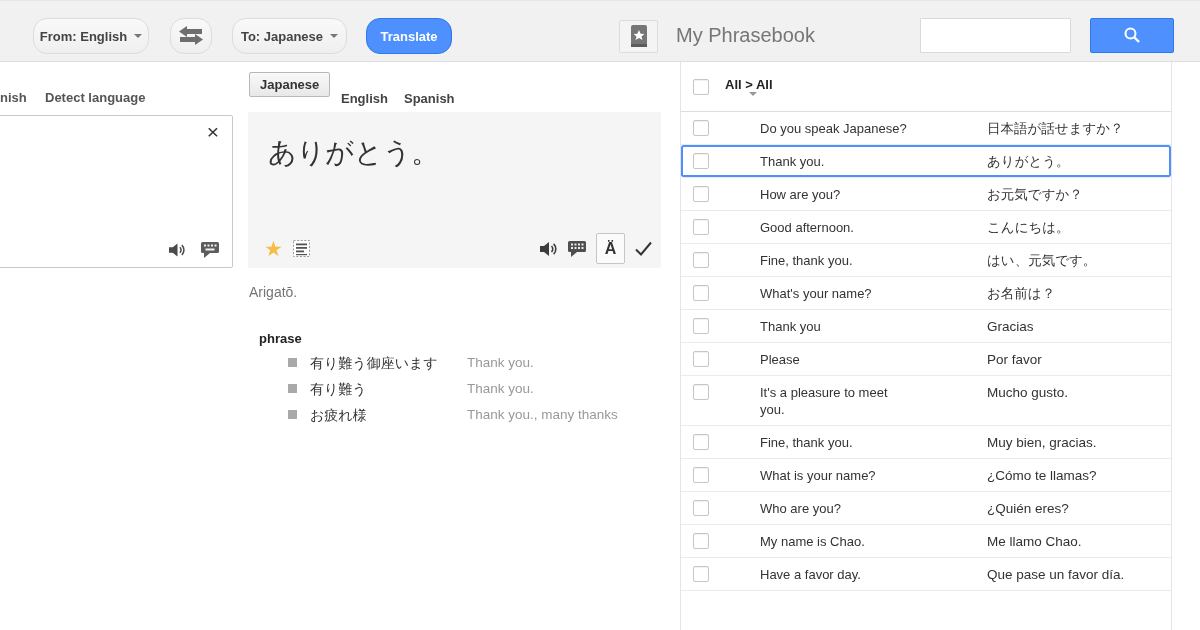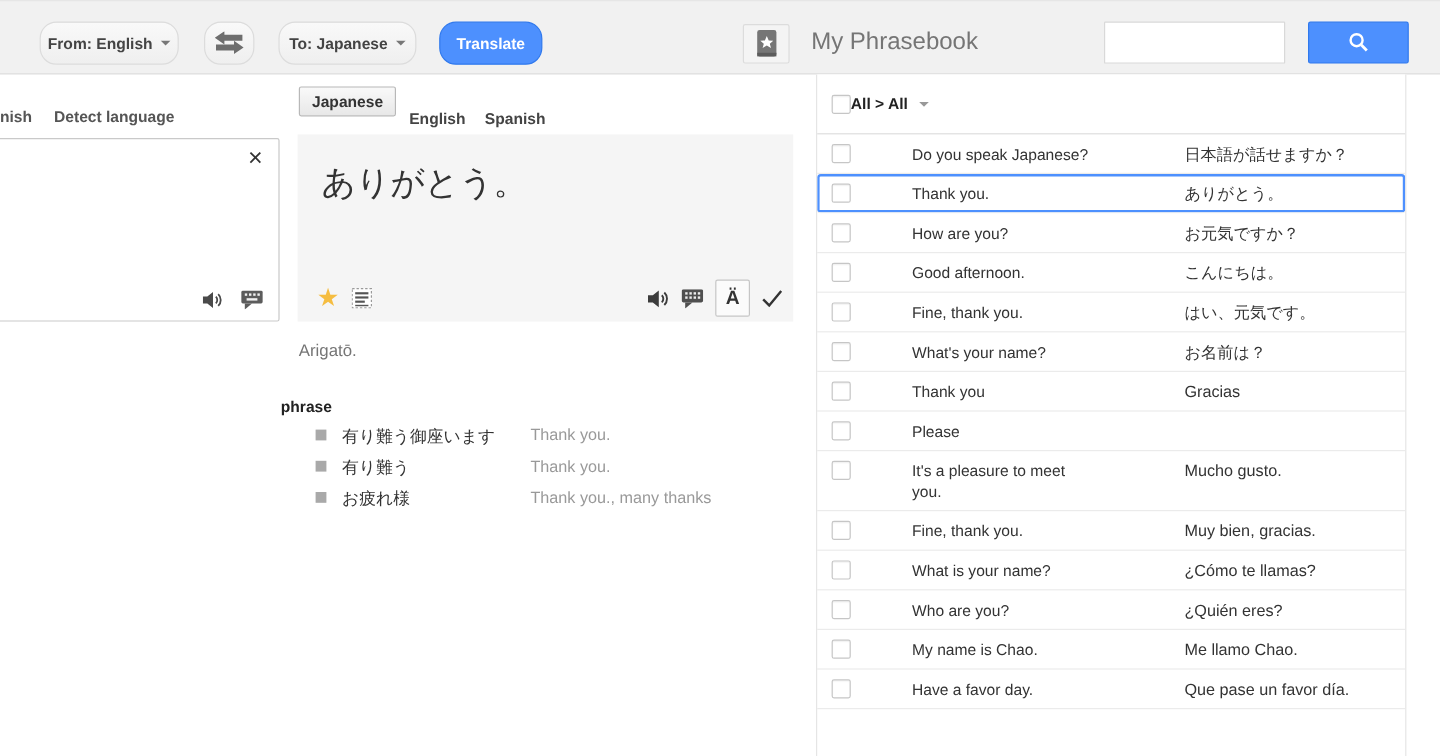--- a/index.html
+++ b/index.html
@@ -42,33 +42,33 @@
   #tab-spanish{position:absolute;left:404px;top:91px;font-weight:bold;color:#444;cursor:pointer;}
   .result-box{position:absolute;left:248px;top:112px;width:413px;height:156px;background:#f5f5f5;}
   .result-text{padding:22px 20px 0;font-size:28px;color:#333;}
   .ra-left{position:absolute;left:16px;bottom:9px;display:flex;align-items:center;gap:10px;}
   .star{color:#f5bd41;font-size:21px;line-height:1;cursor:pointer;}
   .ra-right{position:absolute;right:9px;bottom:4px;display:flex;align-items:center;gap:10px;}
   .a-btn{border:1px solid #c6c6c6;border-radius:2px;background:#fbfbfb;width:27px;height:29px;
     display:flex;align-items:center;justify-content:center;font-weight:bold;font-size:16px;color:#333;cursor:pointer;}
   .icon{display:flex;cursor:pointer;}
   .romanization{position:absolute;left:249px;top:284px;font-size:14px;color:#757575;}
-  .dict{position:absolute;left:234px;top:331px;width:412px;}
+  .dict{position:absolute;left:259px;top:331px;width:412px;}
   .dict-pos{font-weight:bold;color:#222;margin-bottom:9px;}
   .dict-row{display:flex;align-items:flex-start;margin-bottom:8px;}
   .dict-bullet{flex:none;width:9px;height:9px;background:#a9a9a9;margin:3px 0 0 29px;}
   .dict-term{flex:none;width:157px;margin-left:13px;font-size:14px;color:#333;}
   .dict-back{color:#999;font-size:13.5px;}
   
   .pb-panel{position:absolute;left:680px;top:62px;width:492px;height:568px;box-sizing:border-box;
     border-left:1px solid #e5e5e5;border-right:1px solid #e5e5e5;background:#fff;}
   .pb-header{height:50px;border-bottom:1px solid #dedede;display:flex;align-items:center;box-sizing:border-box;}
   .checkbox{flex:none;width:14px;height:14px;border:1px solid #c6c6c6;border-radius:2px;background:#fff;
     margin-left:12px;box-shadow:inset 0 1px 1px rgba(0,0,0,.06);cursor:pointer;}
-  .pb-filter{font-weight:bold;color:#222;display:flex;align-items:center;cursor:pointer;}
+  .pb-filter{margin-left:16px;font-weight:bold;color:#222;display:flex;align-items:center;cursor:pointer;flex-direction:column;}
   .pb-filter .caret{border-top-color:#999;margin-left:9px;}
   .pb-row{display:flex;align-items:flex-start;padding:8px 0 7px;border-bottom:1px solid #ebebeb;
     line-height:17px;min-height:33px;box-sizing:border-box;cursor:pointer;}
   .pb-row .checkbox{margin-top:0;}
   .pb-src{flex:none;width:227px;margin-left:51px;color:#333;white-space:pre-line;}
   .pb-tgt{flex:1;color:#333;font-size:13.5px;}
   .pb-row.selected{box-shadow:inset 0 0 0 2px #4d90fe;border-radius:3px;}
 </style>
 </head>
 <body>
@@ -269,20 +269,21 @@
 
       <div class="pb-row">
         <span class="checkbox"></span>
         <span class="pb-src">Thank you</span>
         <span class="pb-tgt">Gracias</span>
       </div>
 
       <div class="pb-row">
         <span class="checkbox"></span>
         <span class="pb-src">Please</span>
+        <span class="pb-tgt">Por favor</span>
       </div>
 
       <div class="pb-row">
         <span class="checkbox"></span>
         <span class="pb-src">It's a pleasure to meet
 you.</span>
         <span class="pb-tgt">Mucho gusto.</span>
       </div>
 
       <div class="pb-row">

